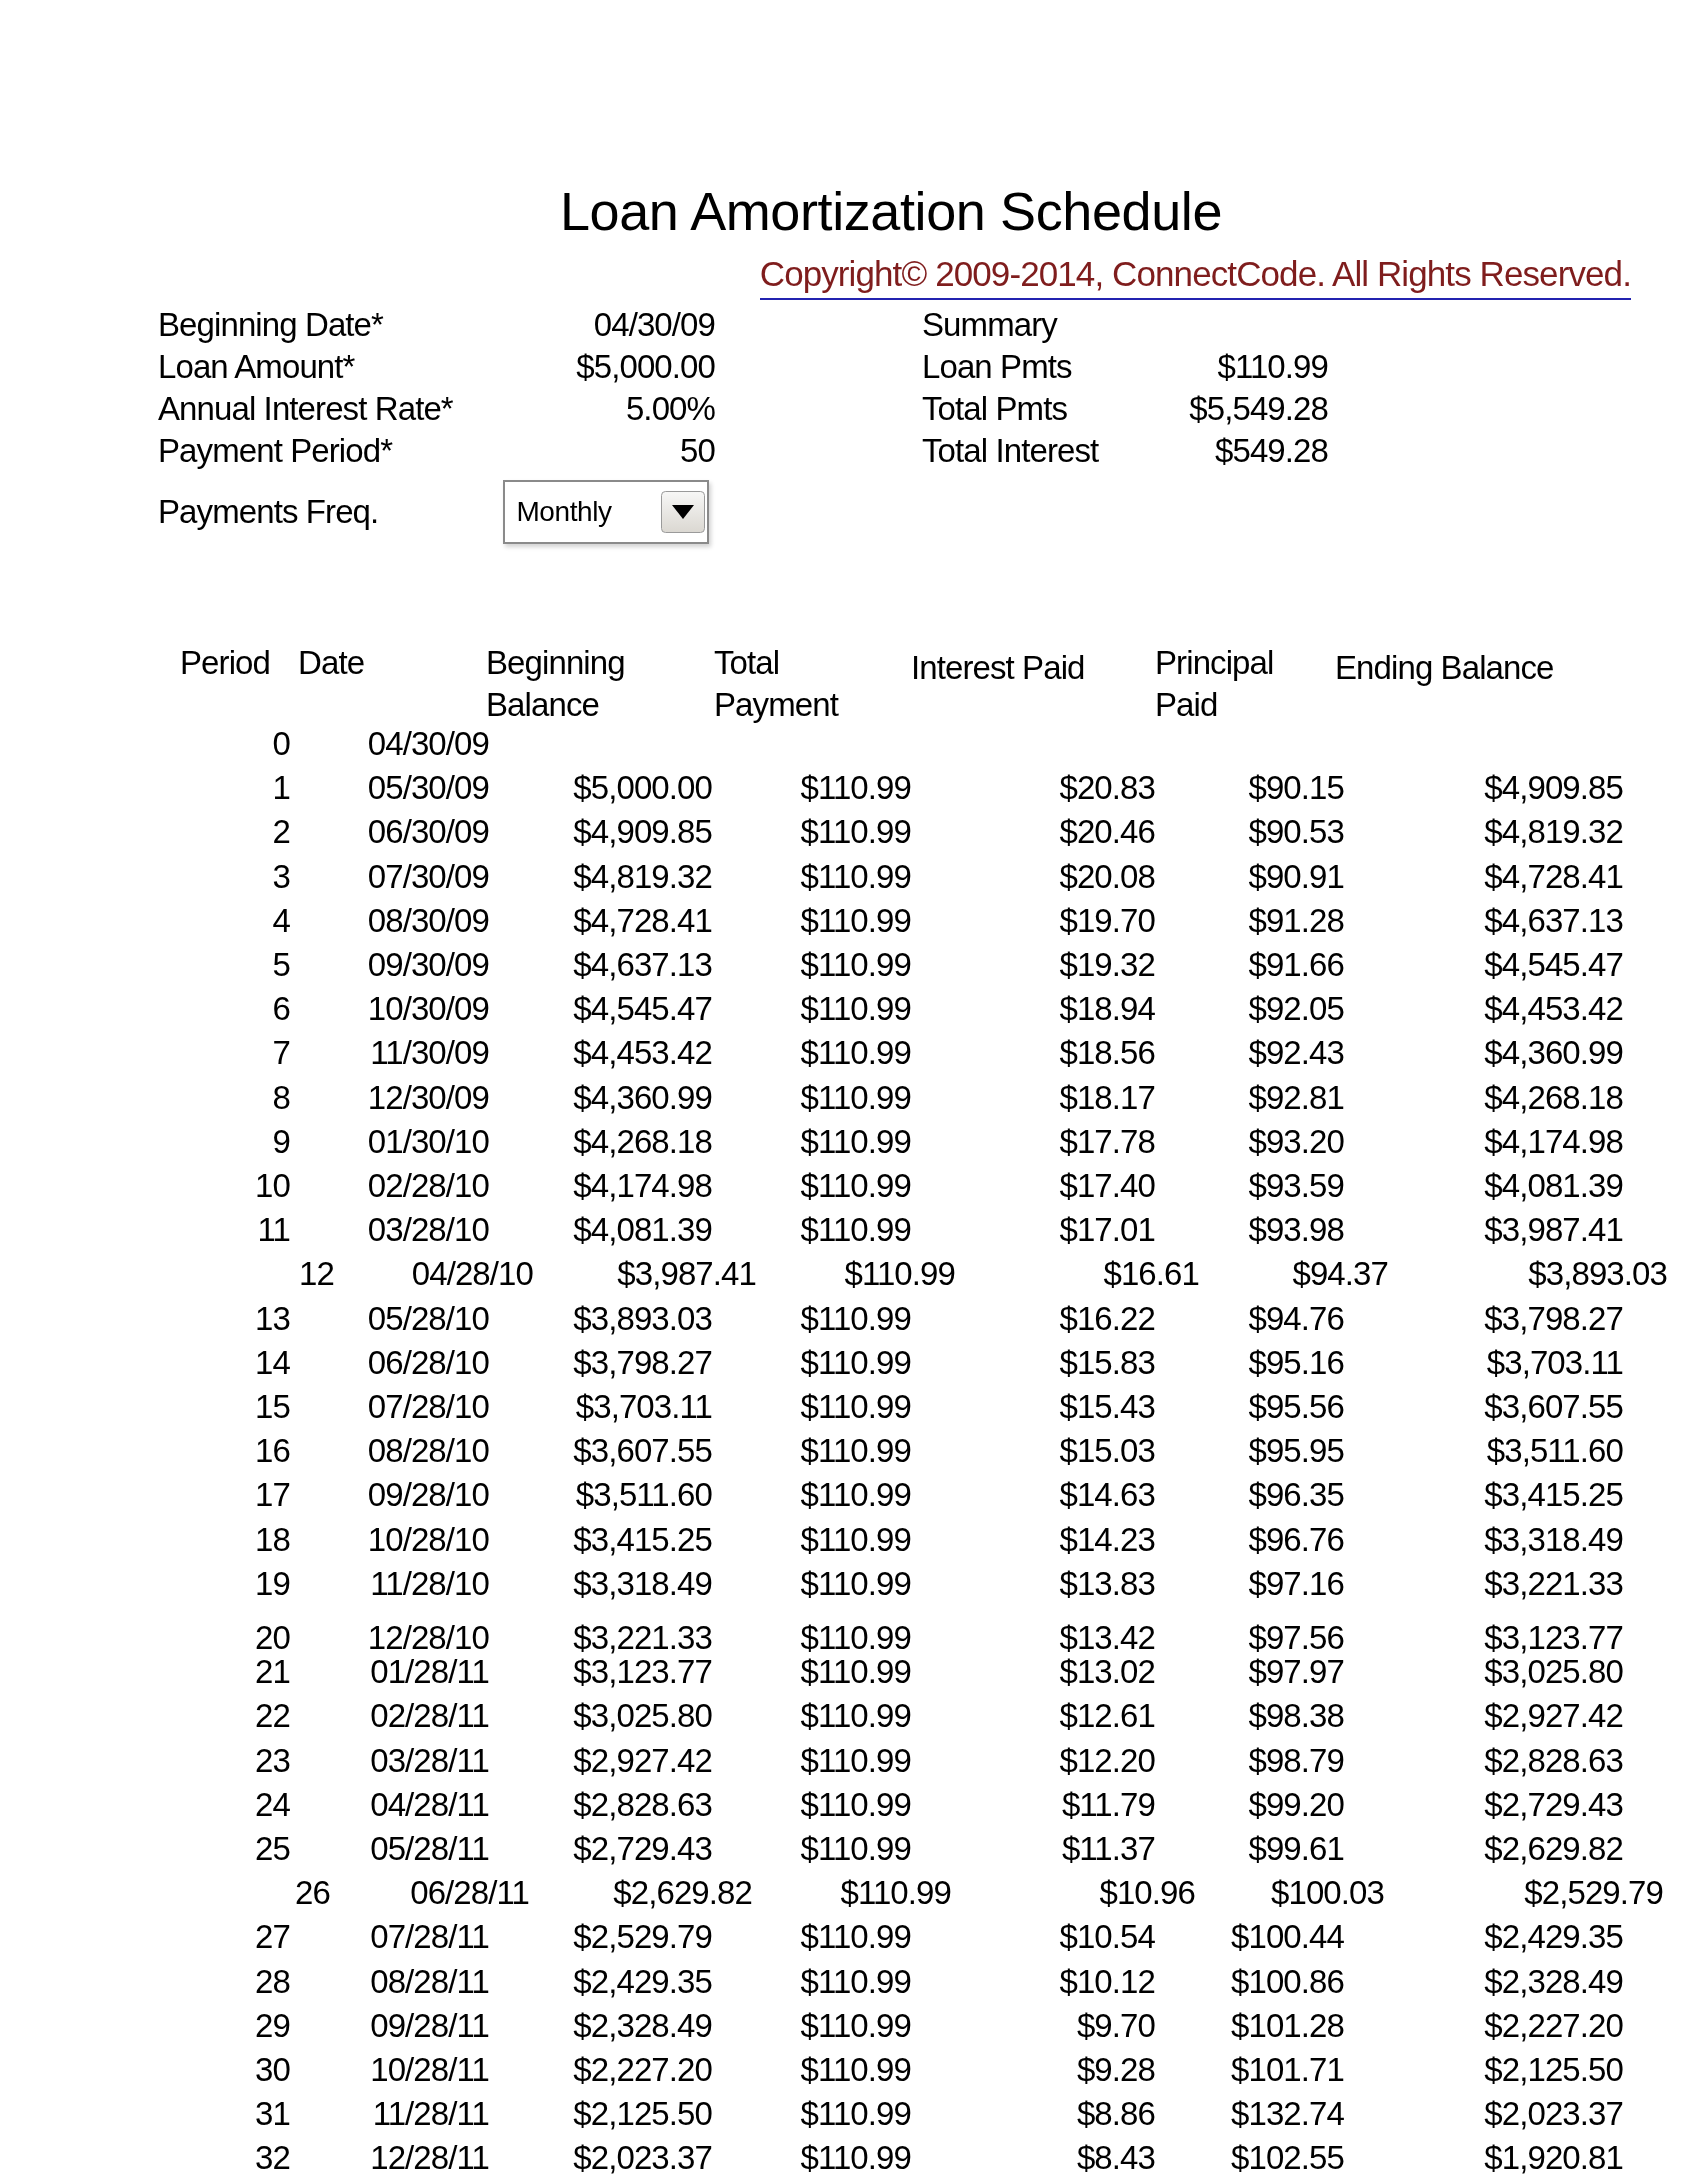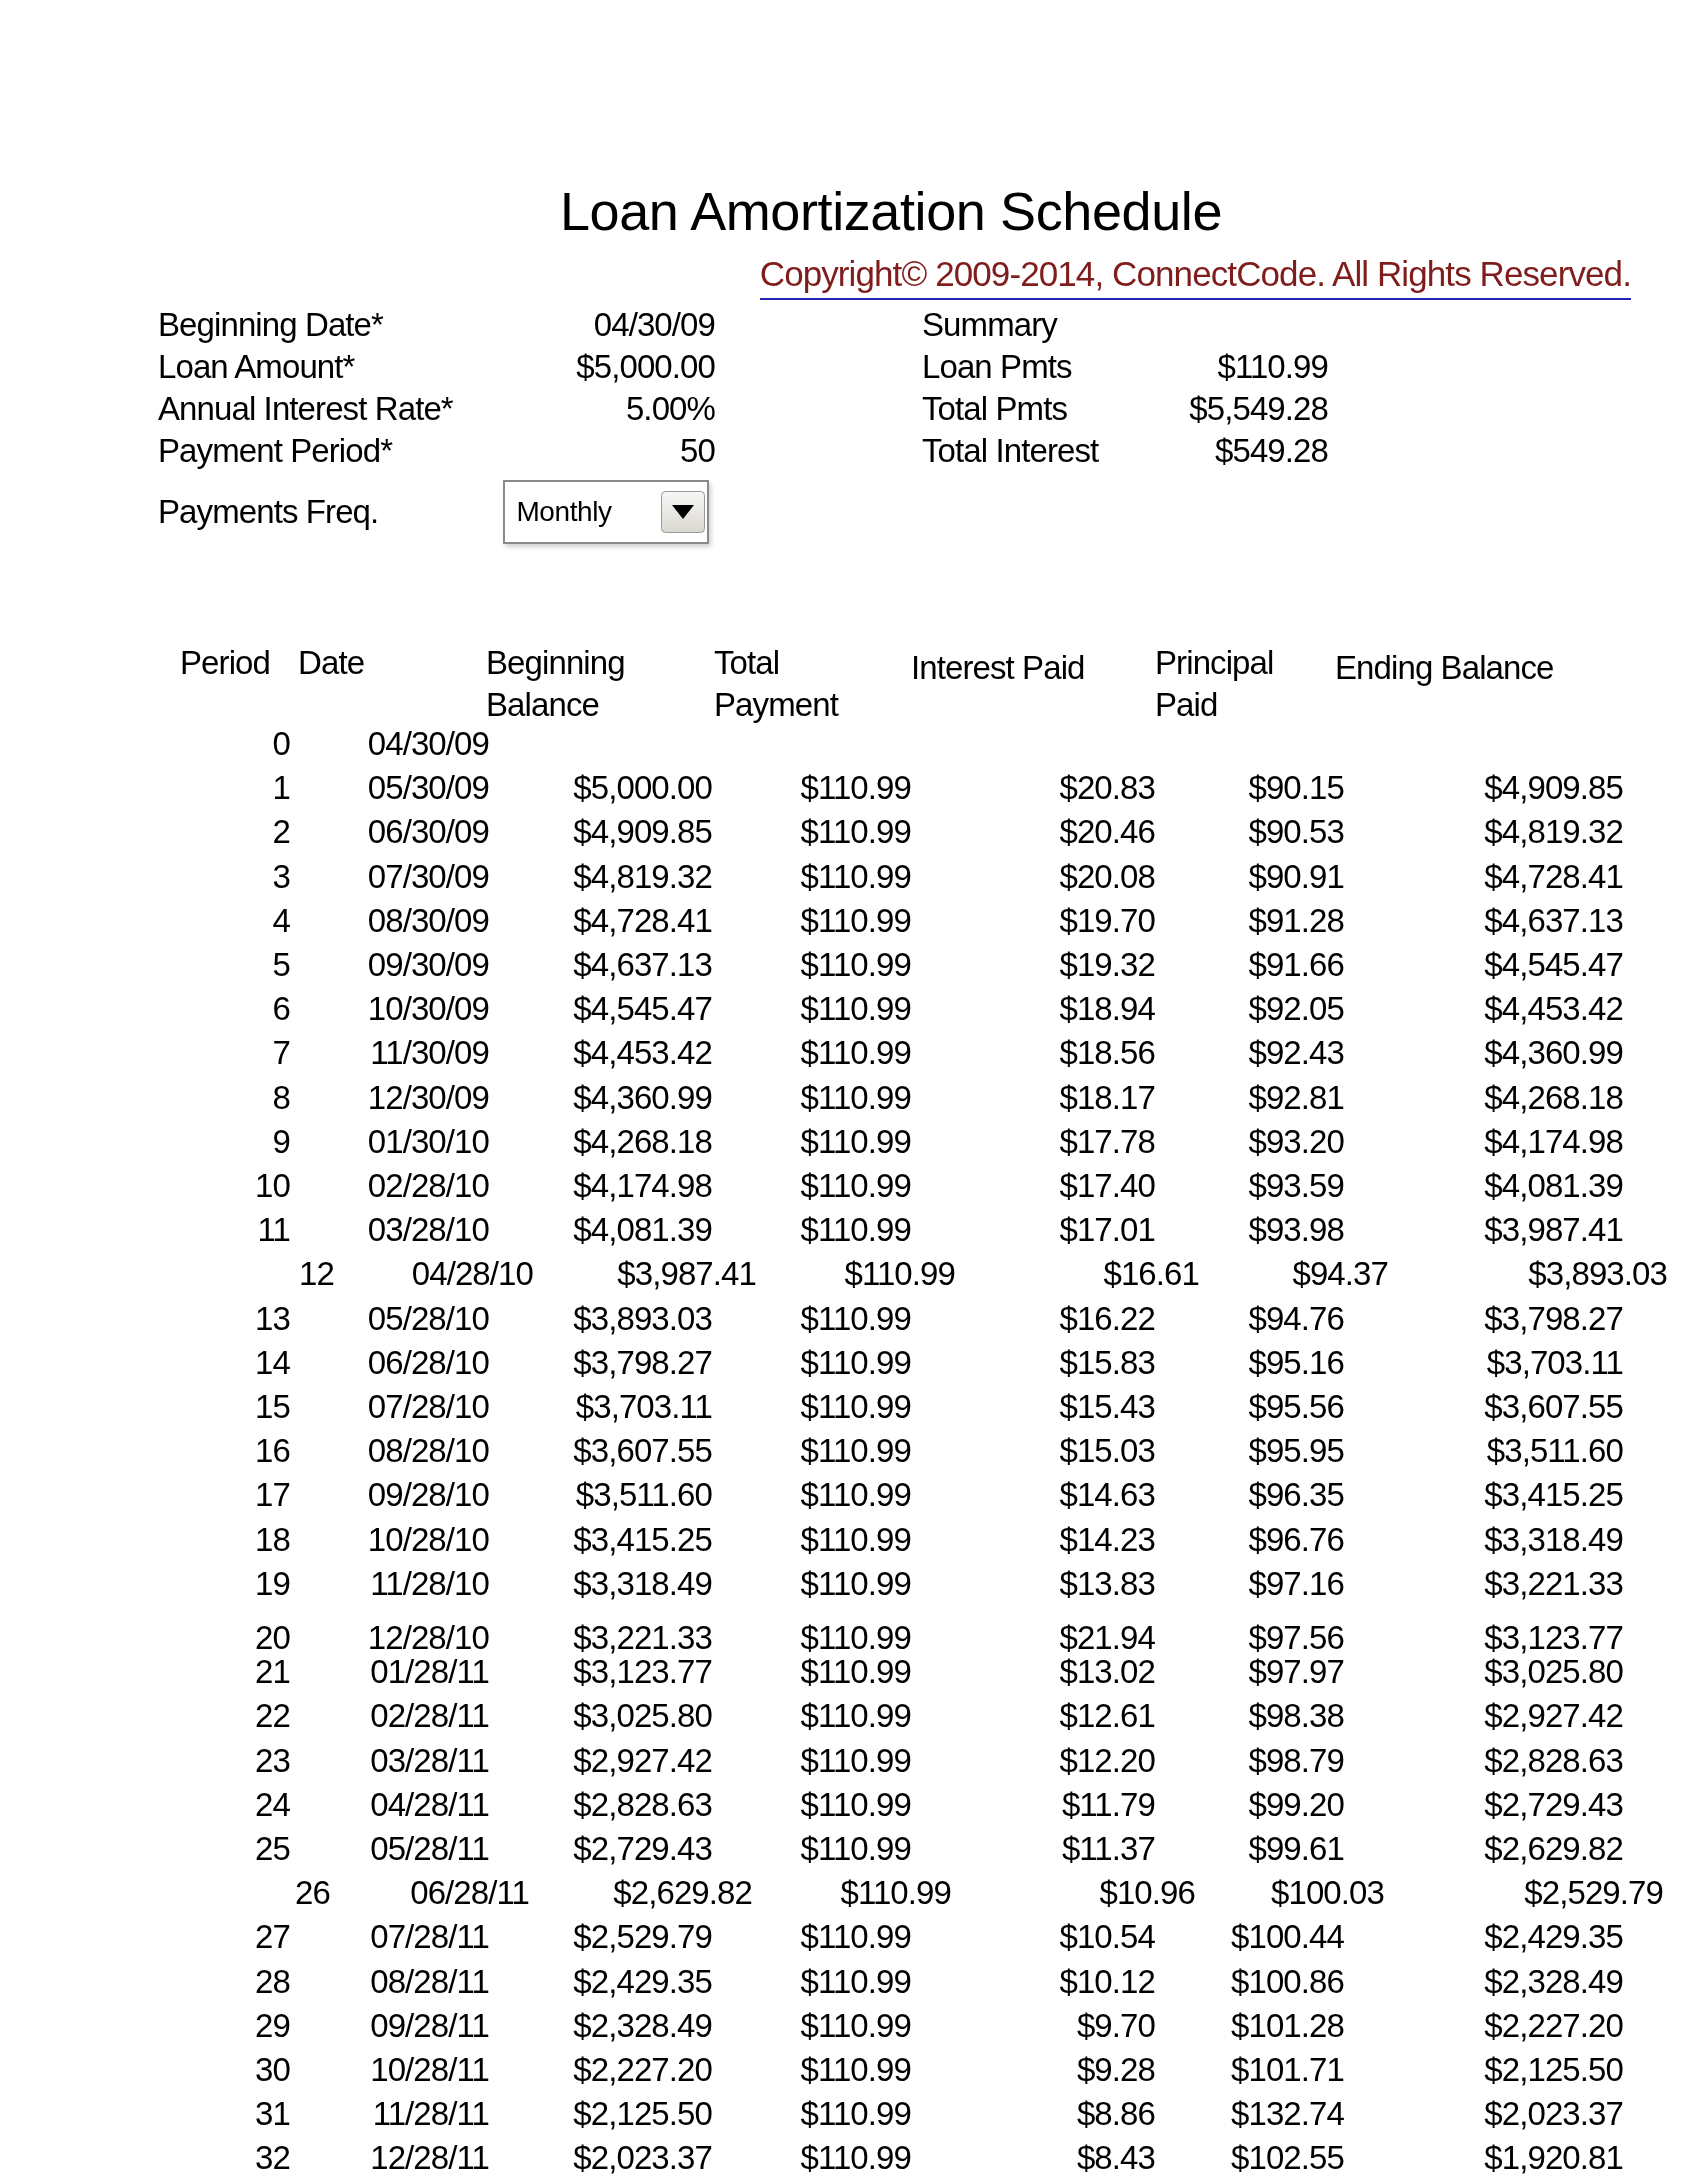--- a/index.html
+++ b/index.html
@@ -286,21 +286,21 @@
         <div class="cell c3">$110.99</div>
         <div class="cell c4">$13.83</div>
         <div class="cell c5">$97.16</div>
         <div class="cell c6">$3,221.33</div>
       </div>
       <div class="trow" style="top: 1616px;">
         <div class="cell c0">20</div>
         <div class="cell c1">12/28/10</div>
         <div class="cell c2">$3,221.33</div>
         <div class="cell c3">$110.99</div>
-        <div class="cell c4">$21.94</div>
+        <div class="cell c4">$13.42</div>
         <div class="cell c5">$97.56</div>
         <div class="cell c6">$3,123.77</div>
       </div>
       <div class="trow" style="top: 1650px;">
         <div class="cell c0">21</div>
         <div class="cell c1">01/28/11</div>
         <div class="cell c2">$3,123.77</div>
         <div class="cell c3">$110.99</div>
         <div class="cell c4">$13.02</div>
         <div class="cell c5">$97.97</div>

